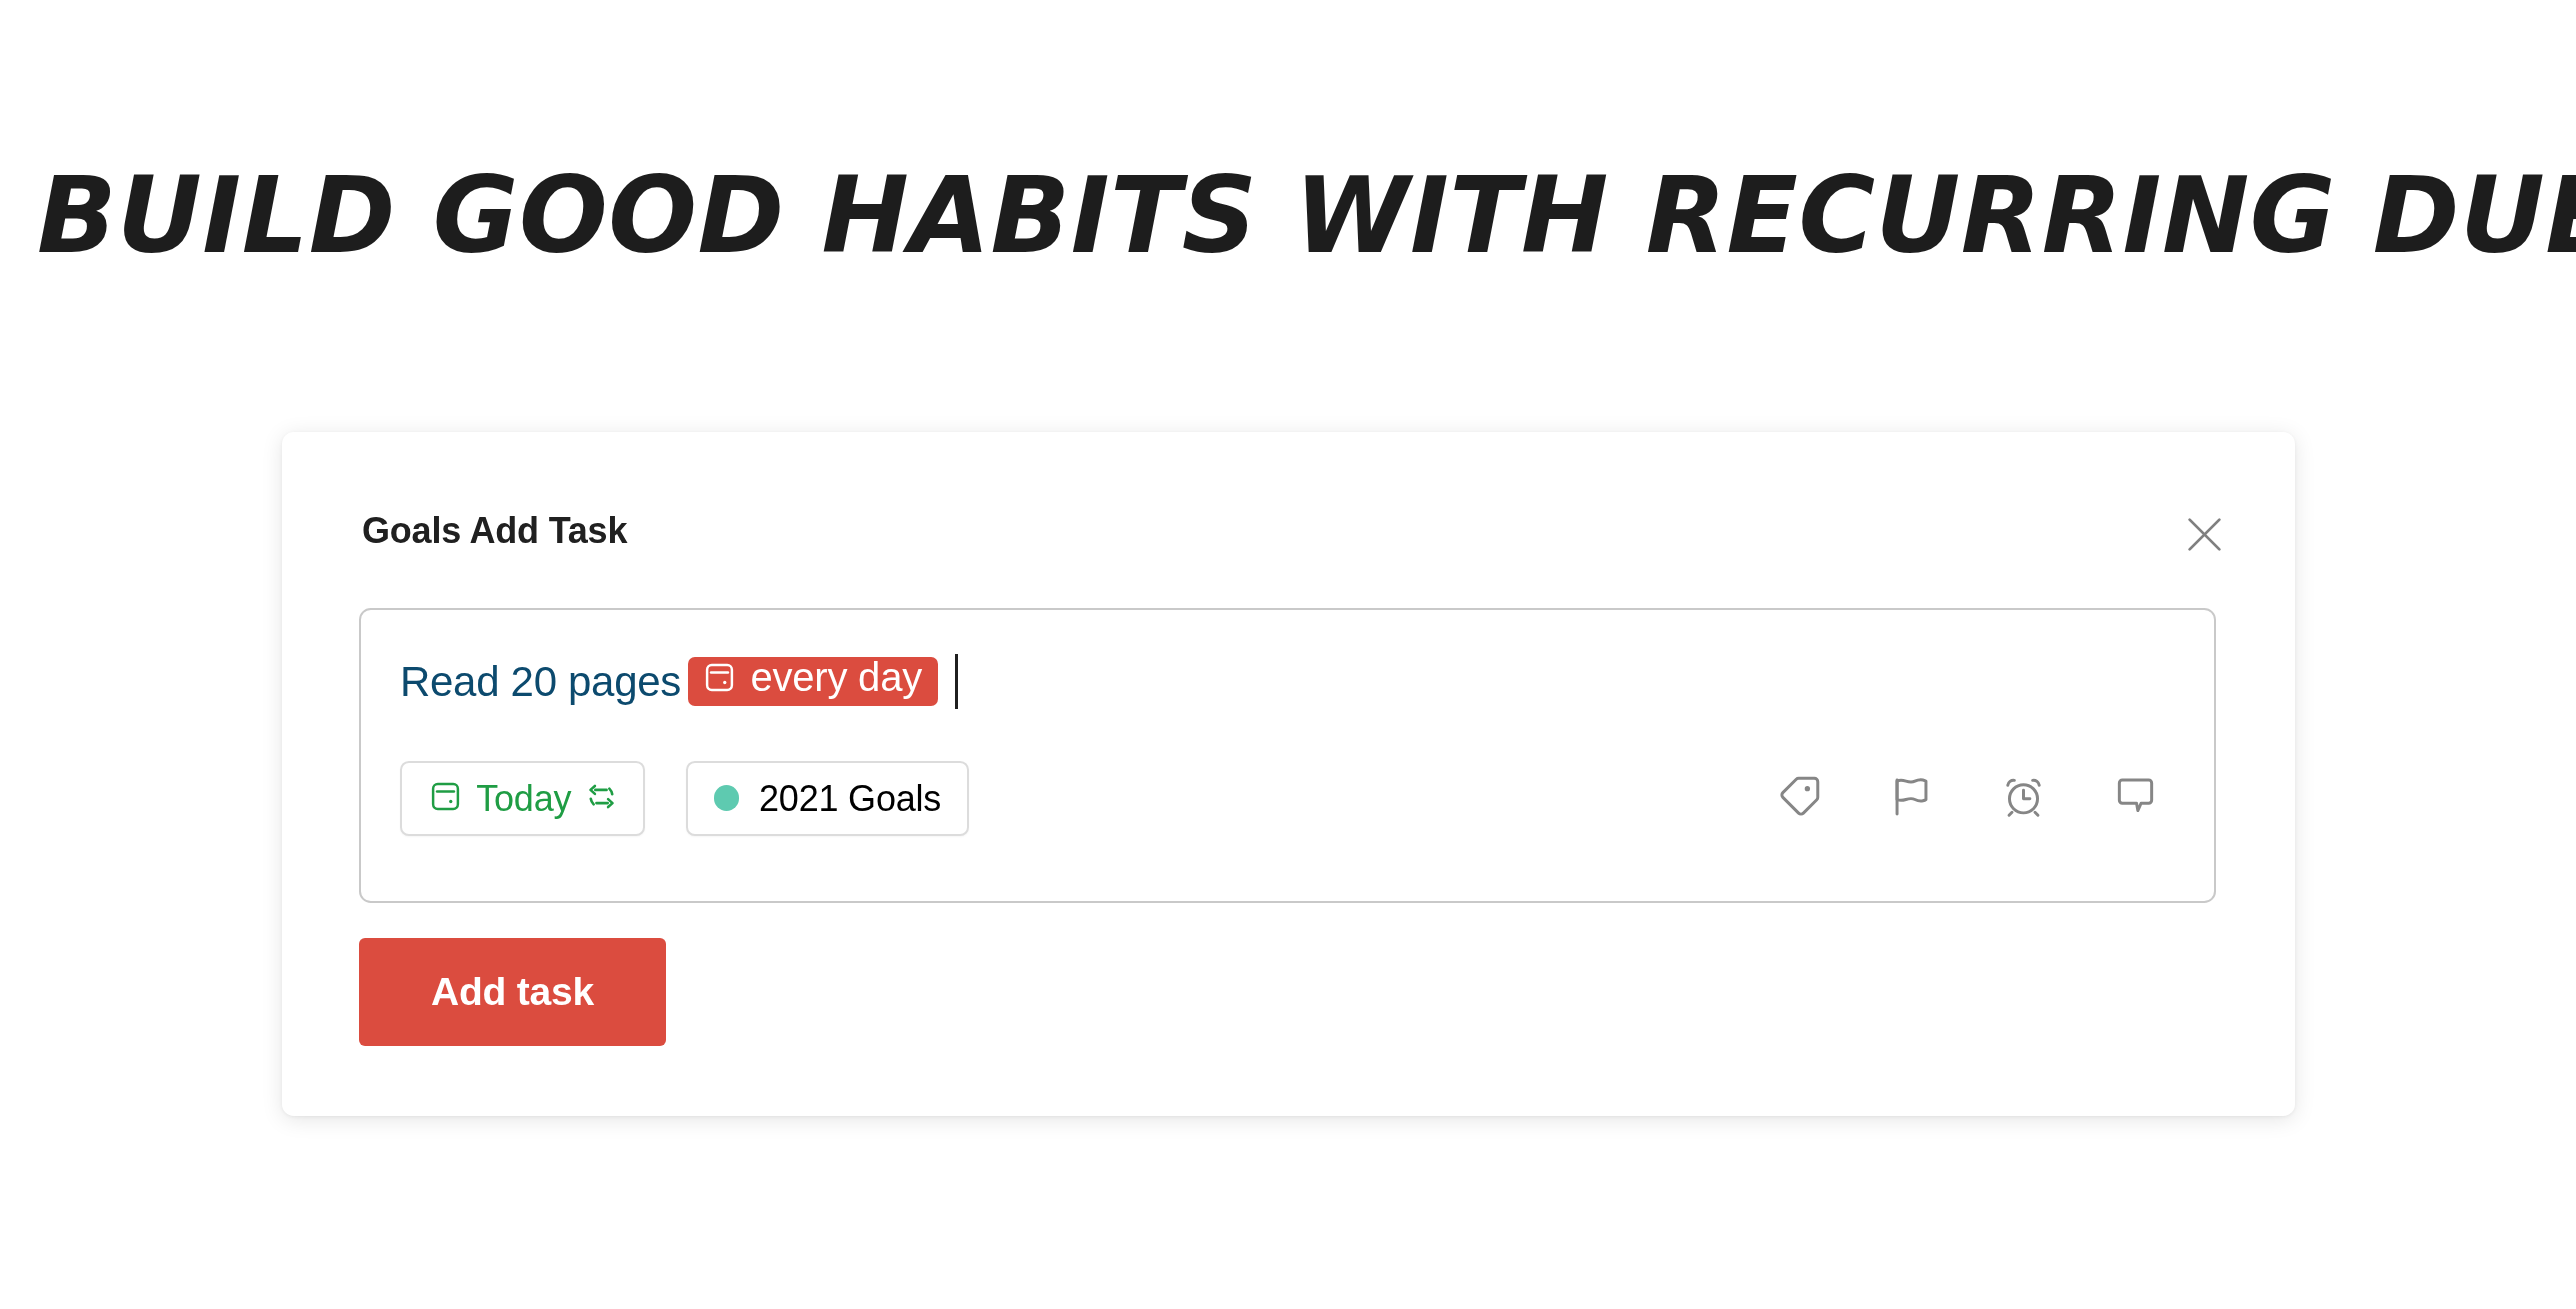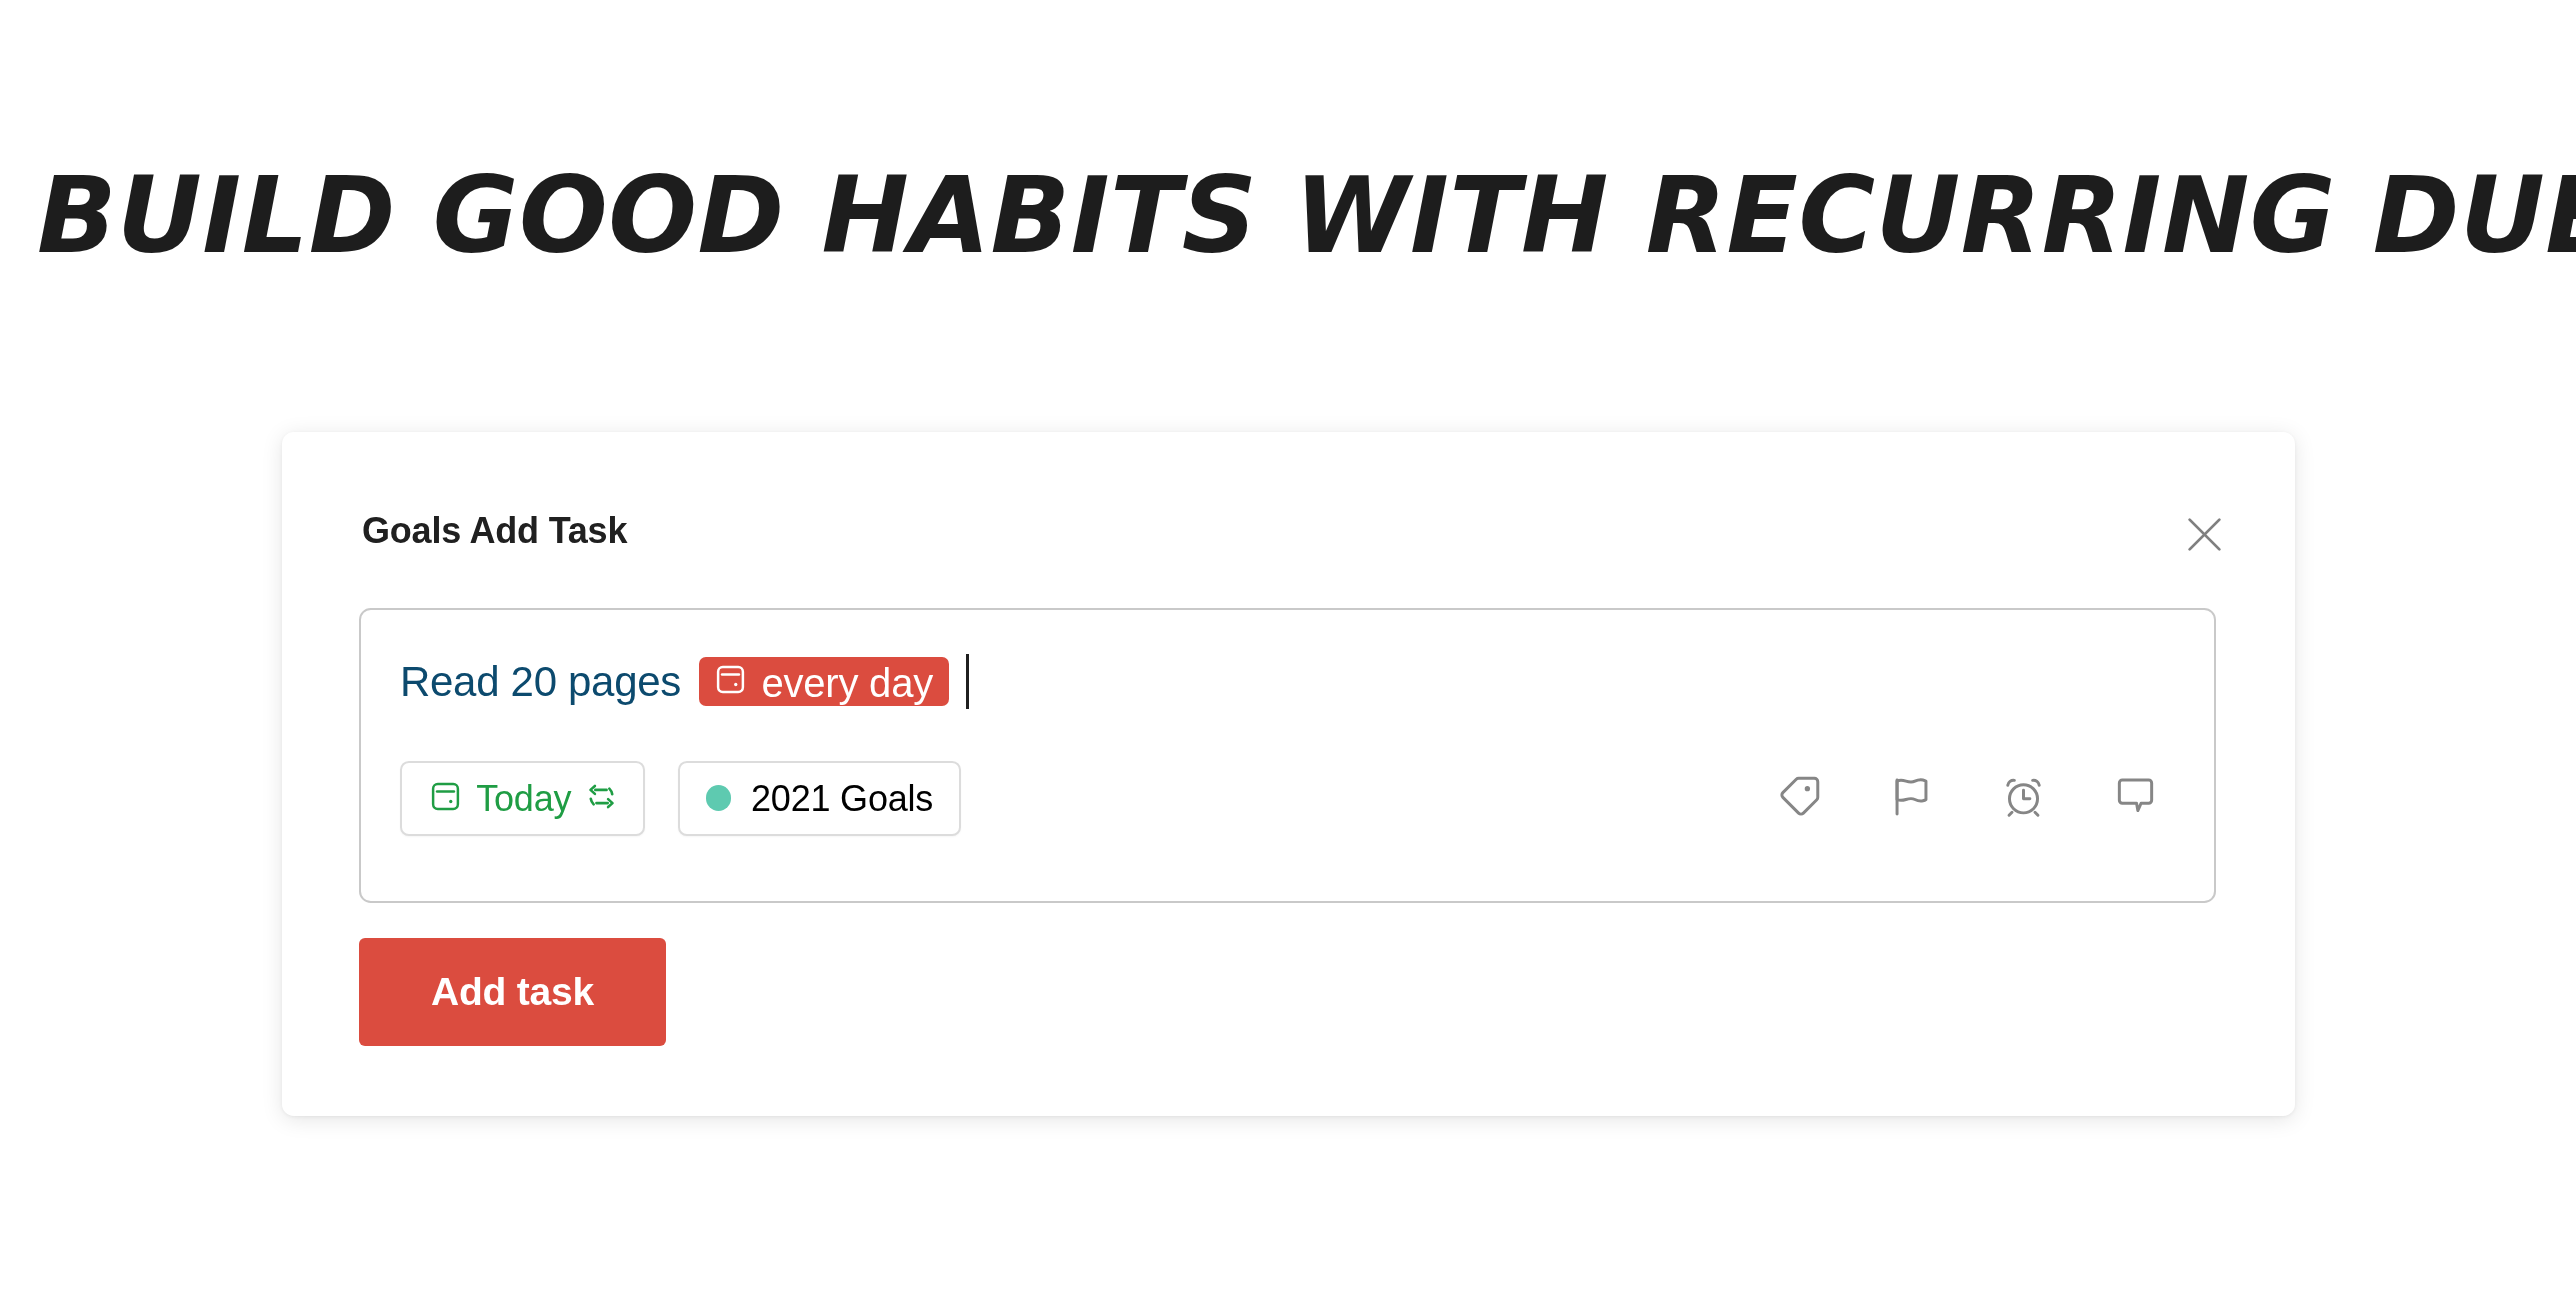--- a/index.html
+++ b/index.html
@@ -97,27 +97,27 @@
   }
   .task-text {
     font-size: 42px;
     color: #0c4a6e;
     line-height: 65px;
     letter-spacing: -0.3px;
     white-space: pre;
   }
   .recur-chip {
     display: inline-flex;
-    align-items: flex-start;
+    align-items: flex-end;
     gap: 13.7px;
     background: #db4c3f;
     color: #ffffff;
     border-radius: 6.9px;
     padding: 4.9px 15.7px 6.9px 13.7px;
-    margin-left: 18px;
+    margin-left: 7px;
     height: 49px;
     box-sizing: border-box;
   }
   .recur-chip-label {
     font-size: 40px;
     line-height: 43px;
     color: #ffffff;
     letter-spacing: -0.2px;
   }
   .caret {
@@ -131,20 +131,21 @@
 
   
   .pill-row {
     position: absolute;
     left: 39px;
     top: 147px;
     right: 35px;
     height: 82px;
     display: flex;
     align-items: center;
+    gap: 8px;
   }
   .pill {
     display: inline-flex;
     align-items: center;
     gap: 13.7px;
     height: 75px;
     padding: 0 25.5px;
     border: 2px solid #dcdcdc;
     border-radius: 8.8px;
     box-sizing: border-box;

